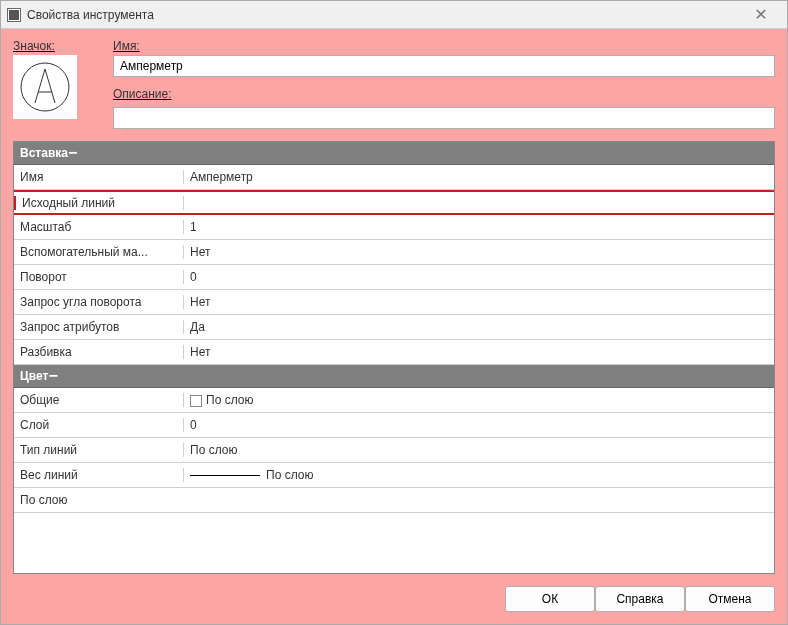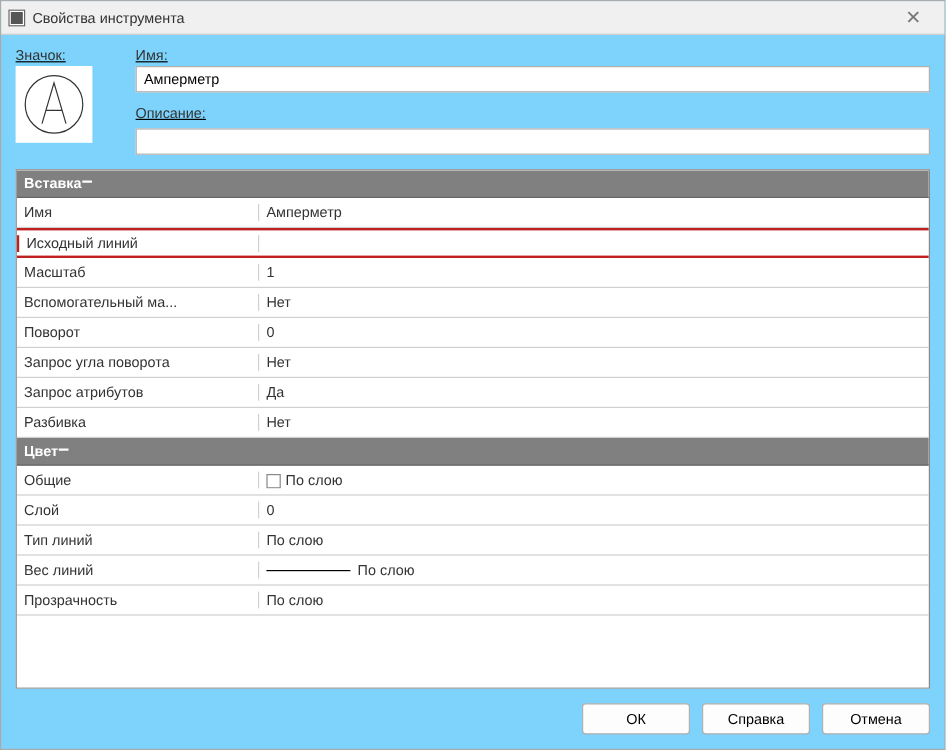--- a/index.html
+++ b/index.html
@@ -8,21 +8,21 @@
     font-family: "Segoe UI", Tahoma, sans-serif;
     font-size: 12px;
     background: #f0f0f0;
     width: 788px;
     height: 625px;
     overflow: hidden;
   }
   .window {
     width: 788px;
     height: 625px;
-    background: #7dd3fc;
+    background: #fca5a5;
     border: 1px solid #aaa;
     display: flex;
     flex-direction: column;
   }
   .titlebar {
     height: 28px;
     display: flex;
     align-items: center;
     padding: 0 6px;
     border-bottom: 1px solid #ccc;
@@ -103,21 +103,21 @@
     font-size: 16px;
     line-height: 12px;
   }
   .prop-row {
     display: flex;
     align-items: center;
     border-bottom: 1px solid #d0d0d0;
     height: 25px;
   }
   .prop-key {
-    width: 202px;
+    width: 170px;
     padding: 0 6px;
     color: #333;
     border-right: 1px solid #d0d0d0;
     white-space: nowrap;
     overflow: hidden;
     text-overflow: ellipsis;
   }
   .prop-val {
     flex: 1;
     padding: 0 6px;
@@ -145,21 +145,20 @@
   .line-sample {
     display: inline-block;
     width: 70px;
     border-top: 1px solid #000;
     vertical-align: middle;
     margin-right: 6px;
   }
   .button-bar {
     display: flex;
     justify-content: flex-end;
-    gap: 10px;
     padding: 12px;
   }
   .btn {
     min-width: 90px;
     height: 26px;
     background: #fdfdfd;
     border: 1px solid #b0b0b0;
     border-radius: 3px;
     font-family: inherit;
     font-size: 12px;
@@ -252,21 +251,20 @@
         <div class="prop-key">Тип линий</div>
         <div class="prop-val">По слою</div>
       </div>
       <div class="prop-row">
         <div class="prop-key">Вес линий</div>
         <div class="prop-val">
           <span class="line-sample"></span><span>По слою</span>
         </div>
       </div>
       <div class="prop-row">
-        <div class="prop-key">Прозрачность</div>
         <div class="prop-val">По слою</div>
       </div>
     </div>
   </div>
 
   <div class="button-bar">
     <button class="btn">ОК</button>
     <button class="btn">Справка</button>
     <button class="btn">Отмена</button>
   </div>

